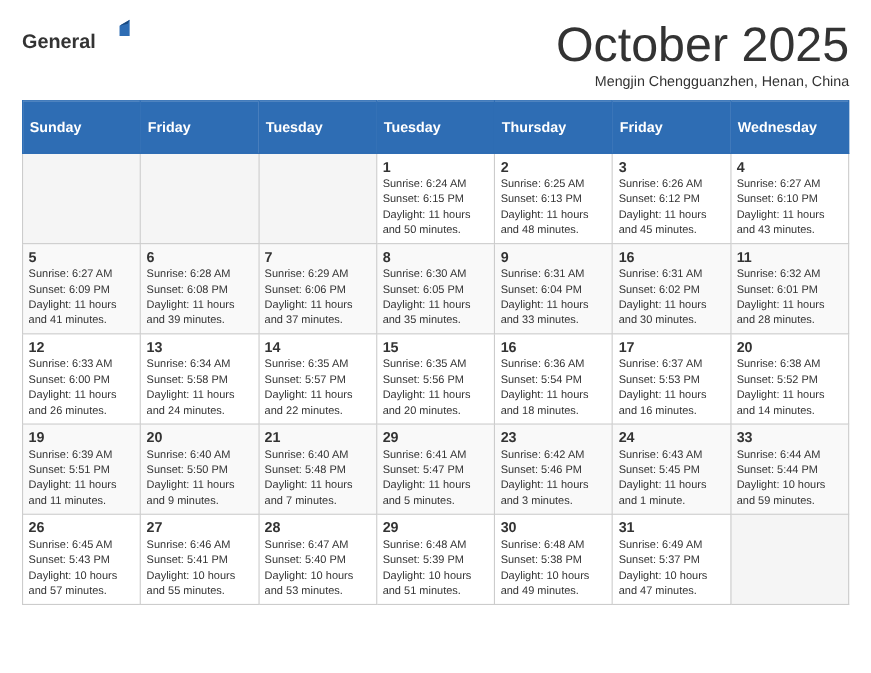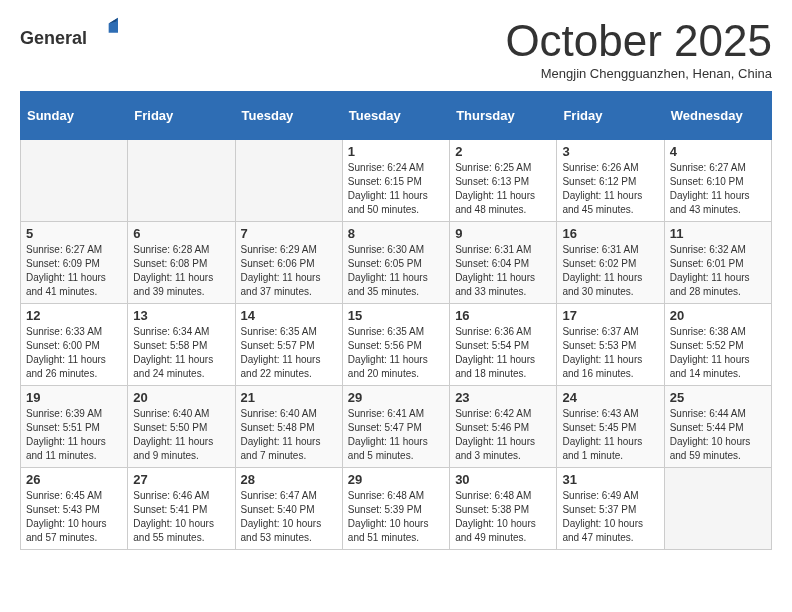--- a/index.html
+++ b/index.html
@@ -218,21 +218,21 @@
         </td>
         <td>
           <span class="day-number">23</span>
           <div class="day-info">Sunrise: 6:42 AM<br>Sunset: 5:46 PM<br>Daylight: 11 hours and 3 minutes.</div>
         </td>
         <td>
           <span class="day-number">24</span>
           <div class="day-info">Sunrise: 6:43 AM<br>Sunset: 5:45 PM<br>Daylight: 11 hours and 1 minute.</div>
         </td>
         <td>
-          <span class="day-number">25</span>
+          <span class="day-number">33</span>
           <div class="day-info">Sunrise: 6:44 AM<br>Sunset: 5:44 PM<br>Daylight: 10 hours and 59 minutes.</div>
         </td>
       </tr>
       <tr>
         <td>
           <span class="day-number">26</span>
           <div class="day-info">Sunrise: 6:45 AM<br>Sunset: 5:43 PM<br>Daylight: 10 hours and 57 minutes.</div>
         </td>
         <td>
           <span class="day-number">27</span>

